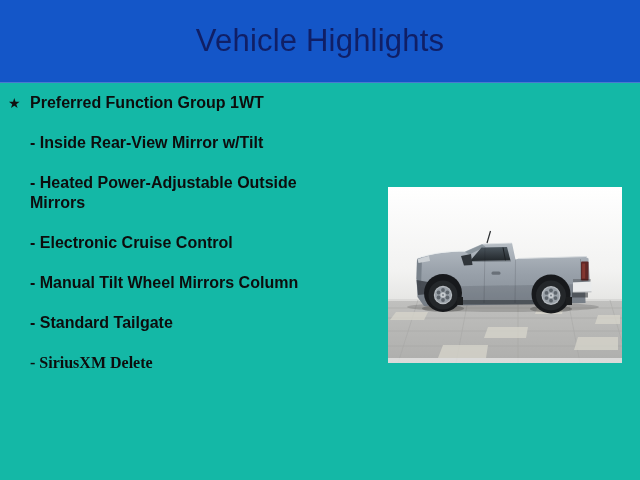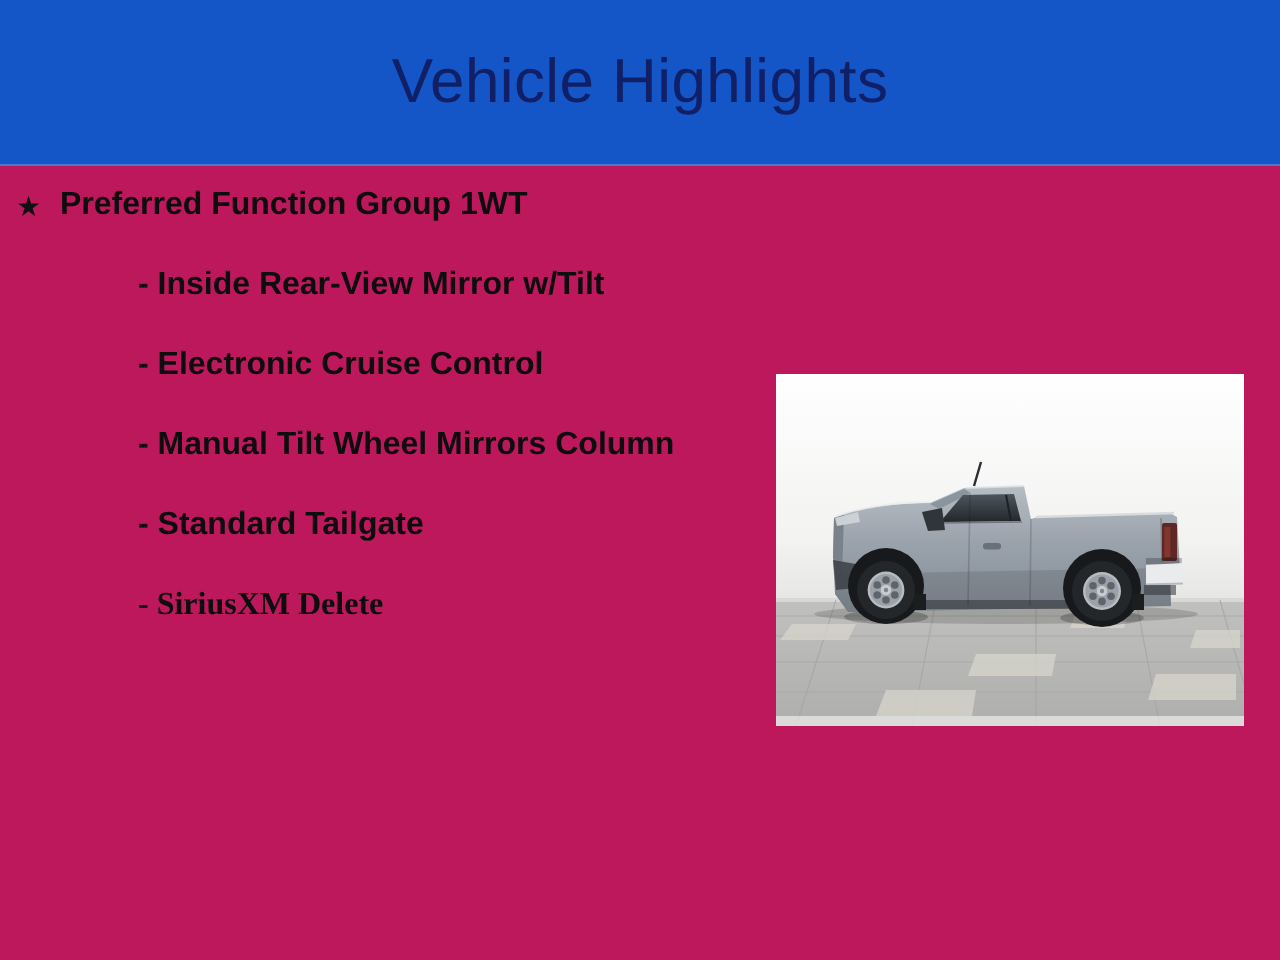--- a/index.html
+++ b/index.html
@@ -1,17 +1,17 @@
 <!DOCTYPE html>
 <html><head>
 <meta charset="utf-8">
 <style>
   html,body{margin:0;padding:0;background:#ffffff;}
   .page{
-    position:relative;width:640px;height:480px;background:#be185d;
+    position:relative;width:640px;height:480px;background:#14b8a6;
     overflow:hidden;font-family:"Liberation Sans",sans-serif;
   }
   
   .header{
     position:absolute;left:0;top:0;width:640px;height:82px;
     background:#1456c8;display:flex;align-items:center;justify-content:center;
     border-bottom:1px solid #4a7ad0;
   }
   .header .title{
     font-size:31px;font-weight:400;color:#101f66;letter-spacing:0.2px;
@@ -21,21 +21,21 @@
     position:absolute;left:8px;top:93px;width:322px;
     color:#0d0d0d;font-weight:700;font-size:16px;line-height:20px;
   }
   .primary-feature{display:flex;margin-bottom:20px;}
   .primary-feature .star{
     width:22px;flex:0 0 22px;font-size:14px;line-height:20px;color:#111;
     font-weight:400;
   }
   .primary-feature .label{flex:1;}
   .feature-items{padding-left:22px;}
-  .feature-item{margin-bottom:20px;width:292px;margin-left:39px;}
+  .feature-item{margin-bottom:20px;width:292px;}
   .feature-item:last-child{margin-bottom:0;font-family:Liberation Serif, serif;}
   
   .photo{
     position:absolute;left:388px;top:187px;width:234px;height:176px;
     overflow:hidden;
   }
   .photo svg{display:block;}
 </style>
 </head>
 <body>
@@ -46,20 +46,21 @@
     <span class="title">Vehicle Highlights</span>
   </div>
 
   <div class="features">
     <div class="primary-feature">
       <span class="star">★</span>
       <span class="label">Preferred Function Group 1WT</span>
     </div>
     <div class="feature-items">
         <div class="feature-item">- Inside Rear-View Mirror w/Tilt</div>
+        <div class="feature-item">- Heated Power-Adjustable Outside Mirrors</div>
         <div class="feature-item">- Electronic Cruise Control</div>
         <div class="feature-item">- Manual Tilt Wheel Mirrors Column</div>
         <div class="feature-item">- Standard Tailgate</div>
         <div class="feature-item">- SiriusXM Delete</div>
       </div>
   </div>
 
   <div class="photo">
     <svg width="234" height="176" viewBox="0 0 234 176" xmlns="http://www.w3.org/2000/svg">
       <defs>

